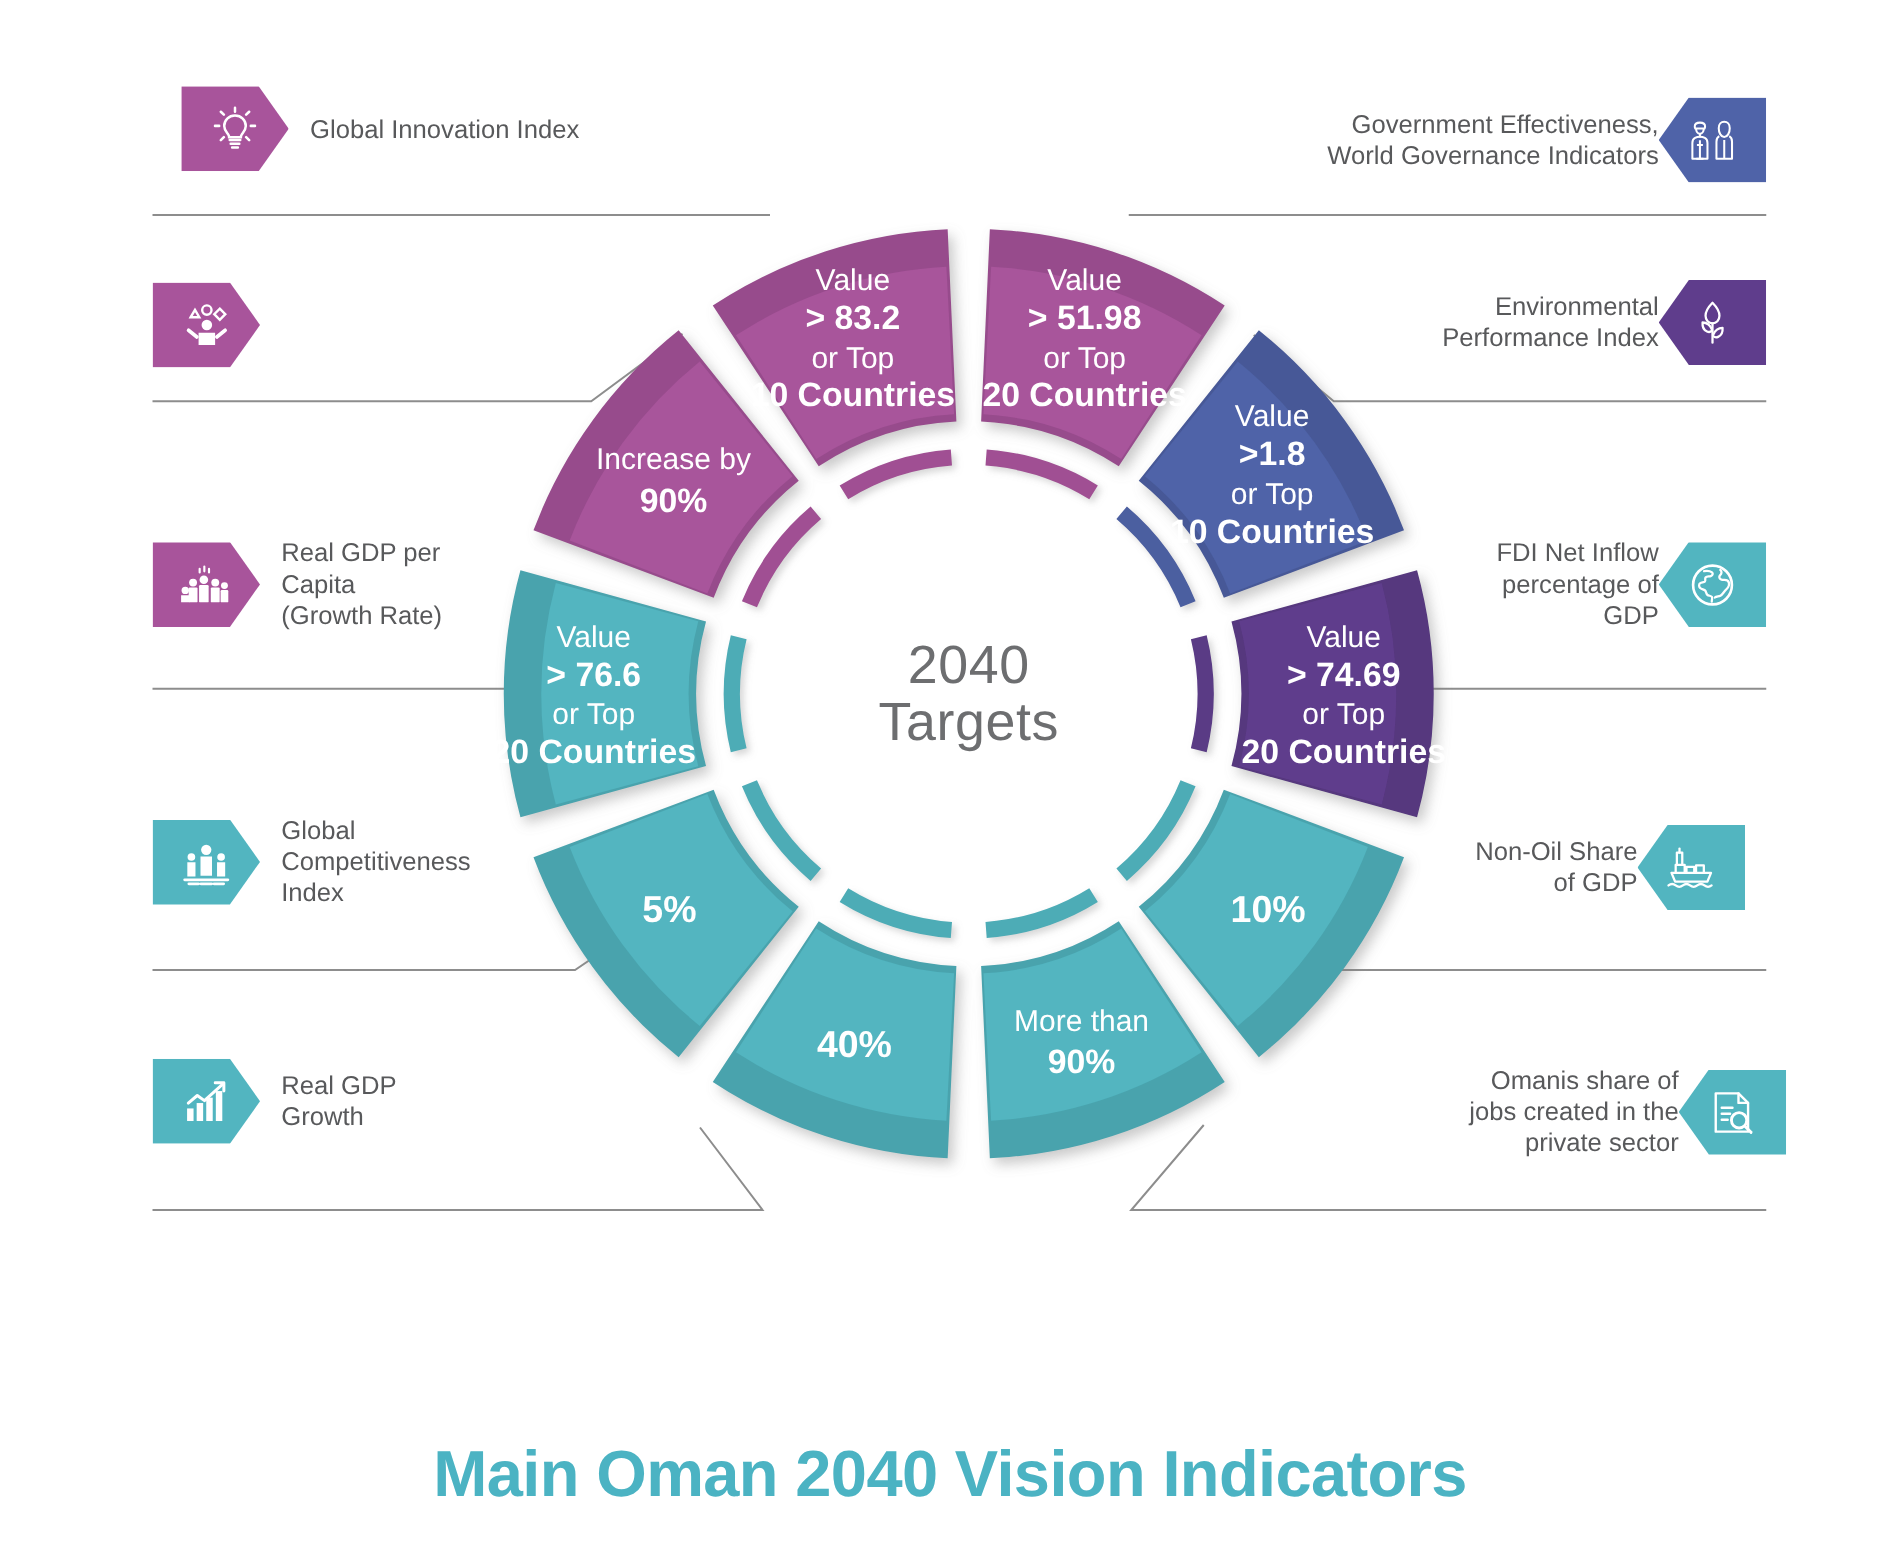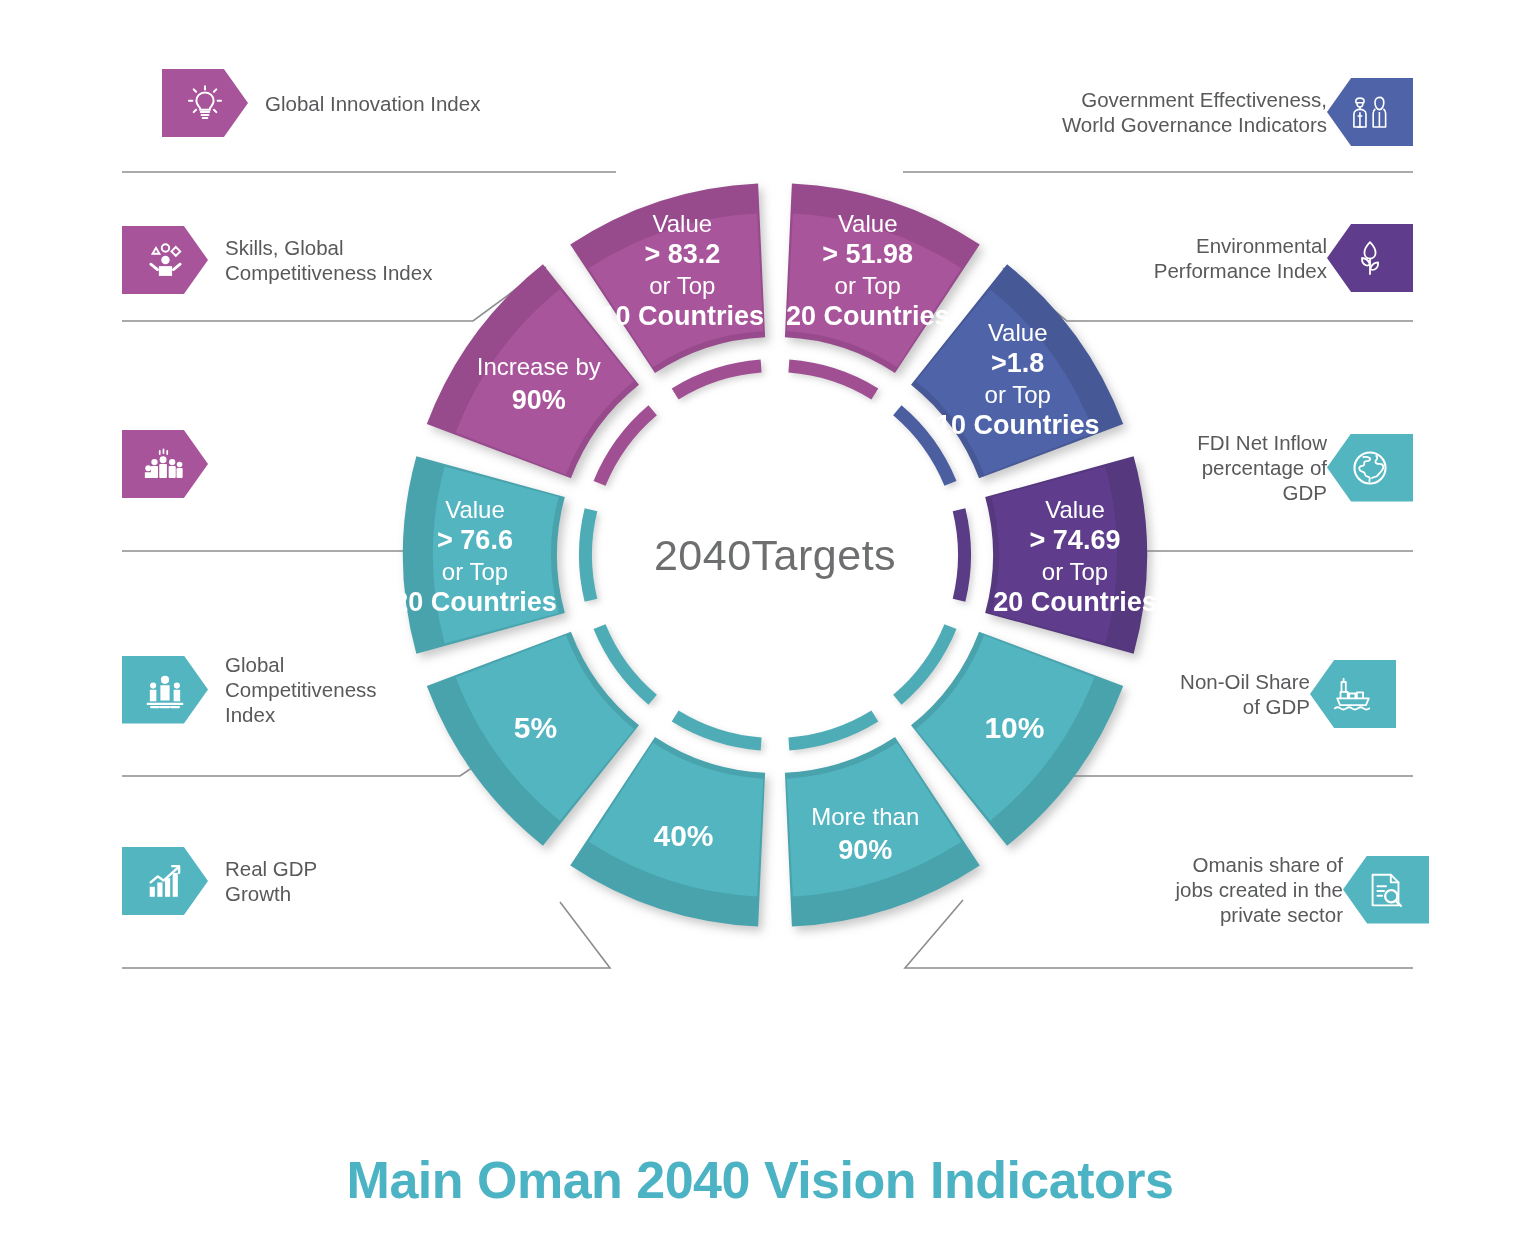--- a/index.html
+++ b/index.html
@@ -12,21 +12,21 @@
 
   
   svg.lines{position:absolute;left:0;top:0;width:1520px;height:1238px;pointer-events:none;}
 
   
   #donut{position:absolute;left:380px;top:160px;width:790px;height:790px;}
 
   
   .center-label{
     position:absolute;left:380px;top:160px;width:790px;height:790px;
-    display:flex;flex-direction:row;align-items:center;justify-content:center;
+    display:flex;flex-direction:column;align-items:center;justify-content:center;
     pointer-events:none;
   }
   .center-label span{
     font-size:43px;color:#6d6e70;line-height:1.08;letter-spacing:.5px;
     font-weight:400;text-align:center;display:block;
   }
 
   
   .tag{
     position:absolute;display:flex;align-items:center;
@@ -132,21 +132,21 @@
         <text x="637.7050983124842" y="218.66442431225806" text-anchor="middle" fill="#ffffff" font-family="&quot;Liberation Sans&quot;, sans-serif"><tspan x="637.7050983124842" dy="-37.5" font-weight="400" font-size="24px">Value</tspan><tspan x="637.7050983124842" dy="31" font-weight="700" font-size="27px">&gt;1.8</tspan><tspan x="637.7050983124842" dy="31" font-weight="400" font-size="24px">or Top</tspan><tspan x="637.7050983124842" dy="31" font-weight="700" font-size="27px">10 Countries</tspan></text>
       </g>
   </svg>
 
   <div class="center-label">
     <span>2040</span>
     <span>Targets</span>
   </div>
 
   <div id="side-labels">
-      <div class="tag left" style="left: 138px; top: 69px; padding-left: 24px;">
+      <div class="tag left" style="left: 121px; top: 69px; padding-left: 24px;">
         <div class="chip left" style="background: rgb(168, 84, 155);">
           <svg viewBox="0 0 48 48">
             <g fill="none" stroke="#fff" stroke-width="2.1" stroke-linecap="round">
               <path d="M24 13c-5.2 0-9 3.8-9 8.6 0 3.3 1.9 5.2 3.1 6.8.7.9 1 1.7 1 2.6h9.8c0-.9.3-1.7 1-2.6 1.2-1.6 3.1-3.5 3.1-6.8 0-4.8-3.8-8.6-9-8.6z"></path>
               <path d="M19.6 33.4h8.8M20.4 36.6h7.2M21.6 39.6h4.8"></path>
               <path d="M24 6.5v3.4M10.8 21.6H7.3M40.7 21.6h-3.5M14.7 12.3l-2.5-2.5M33.3 12.3l2.5-2.5M14.7 31l-2.5 2.5M33.3 31l2.5 2.5"></path>
             </g>
           </svg>
         </div>
         <div class="tag-text">Global Innovation Index</div>
@@ -159,22 +159,20 @@
               <circle cx="24.5" cy="11.5" r="3.9"></circle>
               <path d="M35.3 10.4l4.6 4.6-4.6 4.6-4.6-4.6z"></path>
             </g>
             <g fill="#fff">
               <circle cx="24.5" cy="24" r="4.4"></circle>
               <path d="M17.6 30.4h13.8v10.2H17.6z"></path>
             </g>
             <path d="M9.2 28.4l7 5.6M39.8 28.4l-7 5.6" fill="none" stroke="#fff" stroke-width="3" stroke-linecap="round"></path>
           </svg>
         </div>
-        <div class="tag-text">Skills, Global
-Competitiveness Index</div>
       </div>
       <div class="tag left" style="left: 122px; top: 430px;">
         <div class="chip left" style="background: rgb(168, 84, 155);">
           <svg viewBox="0 0 48 48">
             <g fill="#fff">
               <circle cx="13" cy="22" r="3.3"></circle>
               <rect x="9.3" y="26" width="7.4" height="12.5" rx="1"></rect>
               <circle cx="22" cy="19.6" r="3.6"></circle>
               <rect x="18" y="24" width="8" height="14.5" rx="1"></rect>
               <circle cx="31.5" cy="22" r="3.3"></circle>
@@ -182,20 +180,23 @@
               <circle cx="39.2" cy="24.5" r="2.9"></circle>
               <rect x="36" y="28.2" width="6.4" height="10.3" rx="1"></rect>
               <circle cx="6.5" cy="28.5" r="3.1"></circle>
               <path d="M3 32.6h7v5.9H3z"></path>
             </g>
             <g fill="none" stroke="#fff" stroke-width="1.8" stroke-linecap="round">
               <path d="M18.5 13.6v-3.2M22.4 12.6V8.6M26.3 13.6v-3.2"></path>
             </g>
           </svg>
         </div>
+        <div class="tag-text">Real GDP per
+Capita
+(Growth Rate)</div>
       </div>
       <div class="tag left" style="left: 122px; top: 652px;">
         <div class="chip left" style="background: rgb(82, 181, 192);">
           <svg viewBox="0 0 48 48">
             <g fill="#fff">
               <circle cx="24" cy="13.4" r="4.3"></circle>
               <path d="M19.2 19h9.6v16h-9.6z"></path>
               <circle cx="11.6" cy="19.4" r="3.2"></circle>
               <path d="M8.2 23.7h6.8v12h-6.8z"></path>
               <circle cx="36.4" cy="19.4" r="3.2"></circle>

